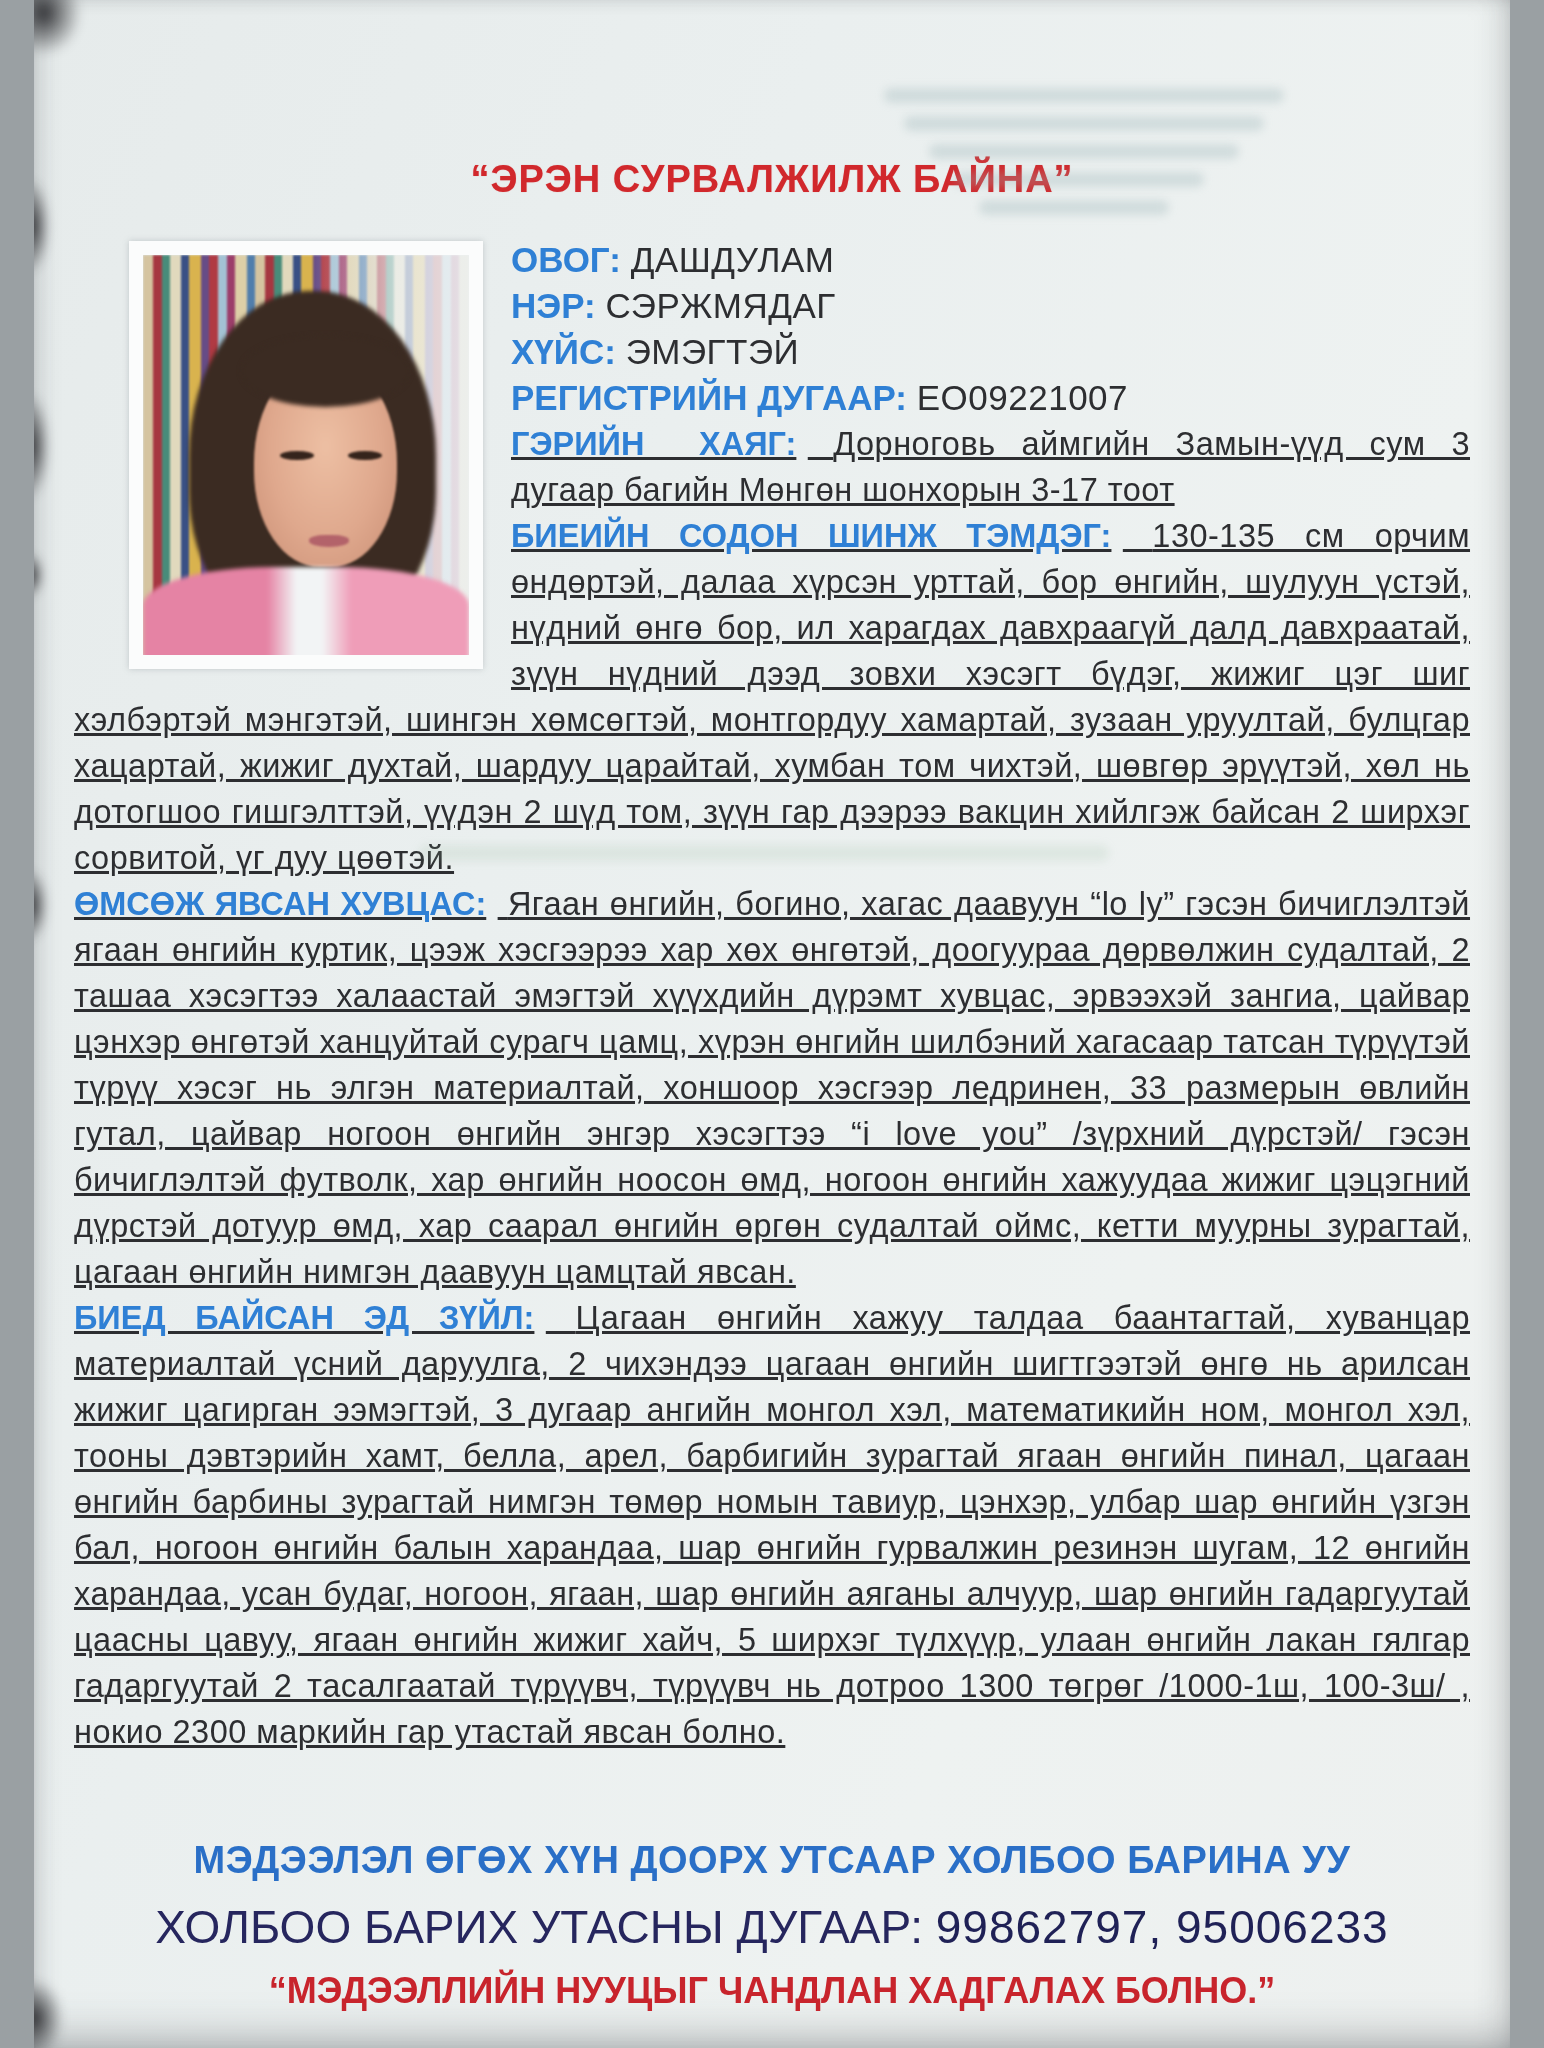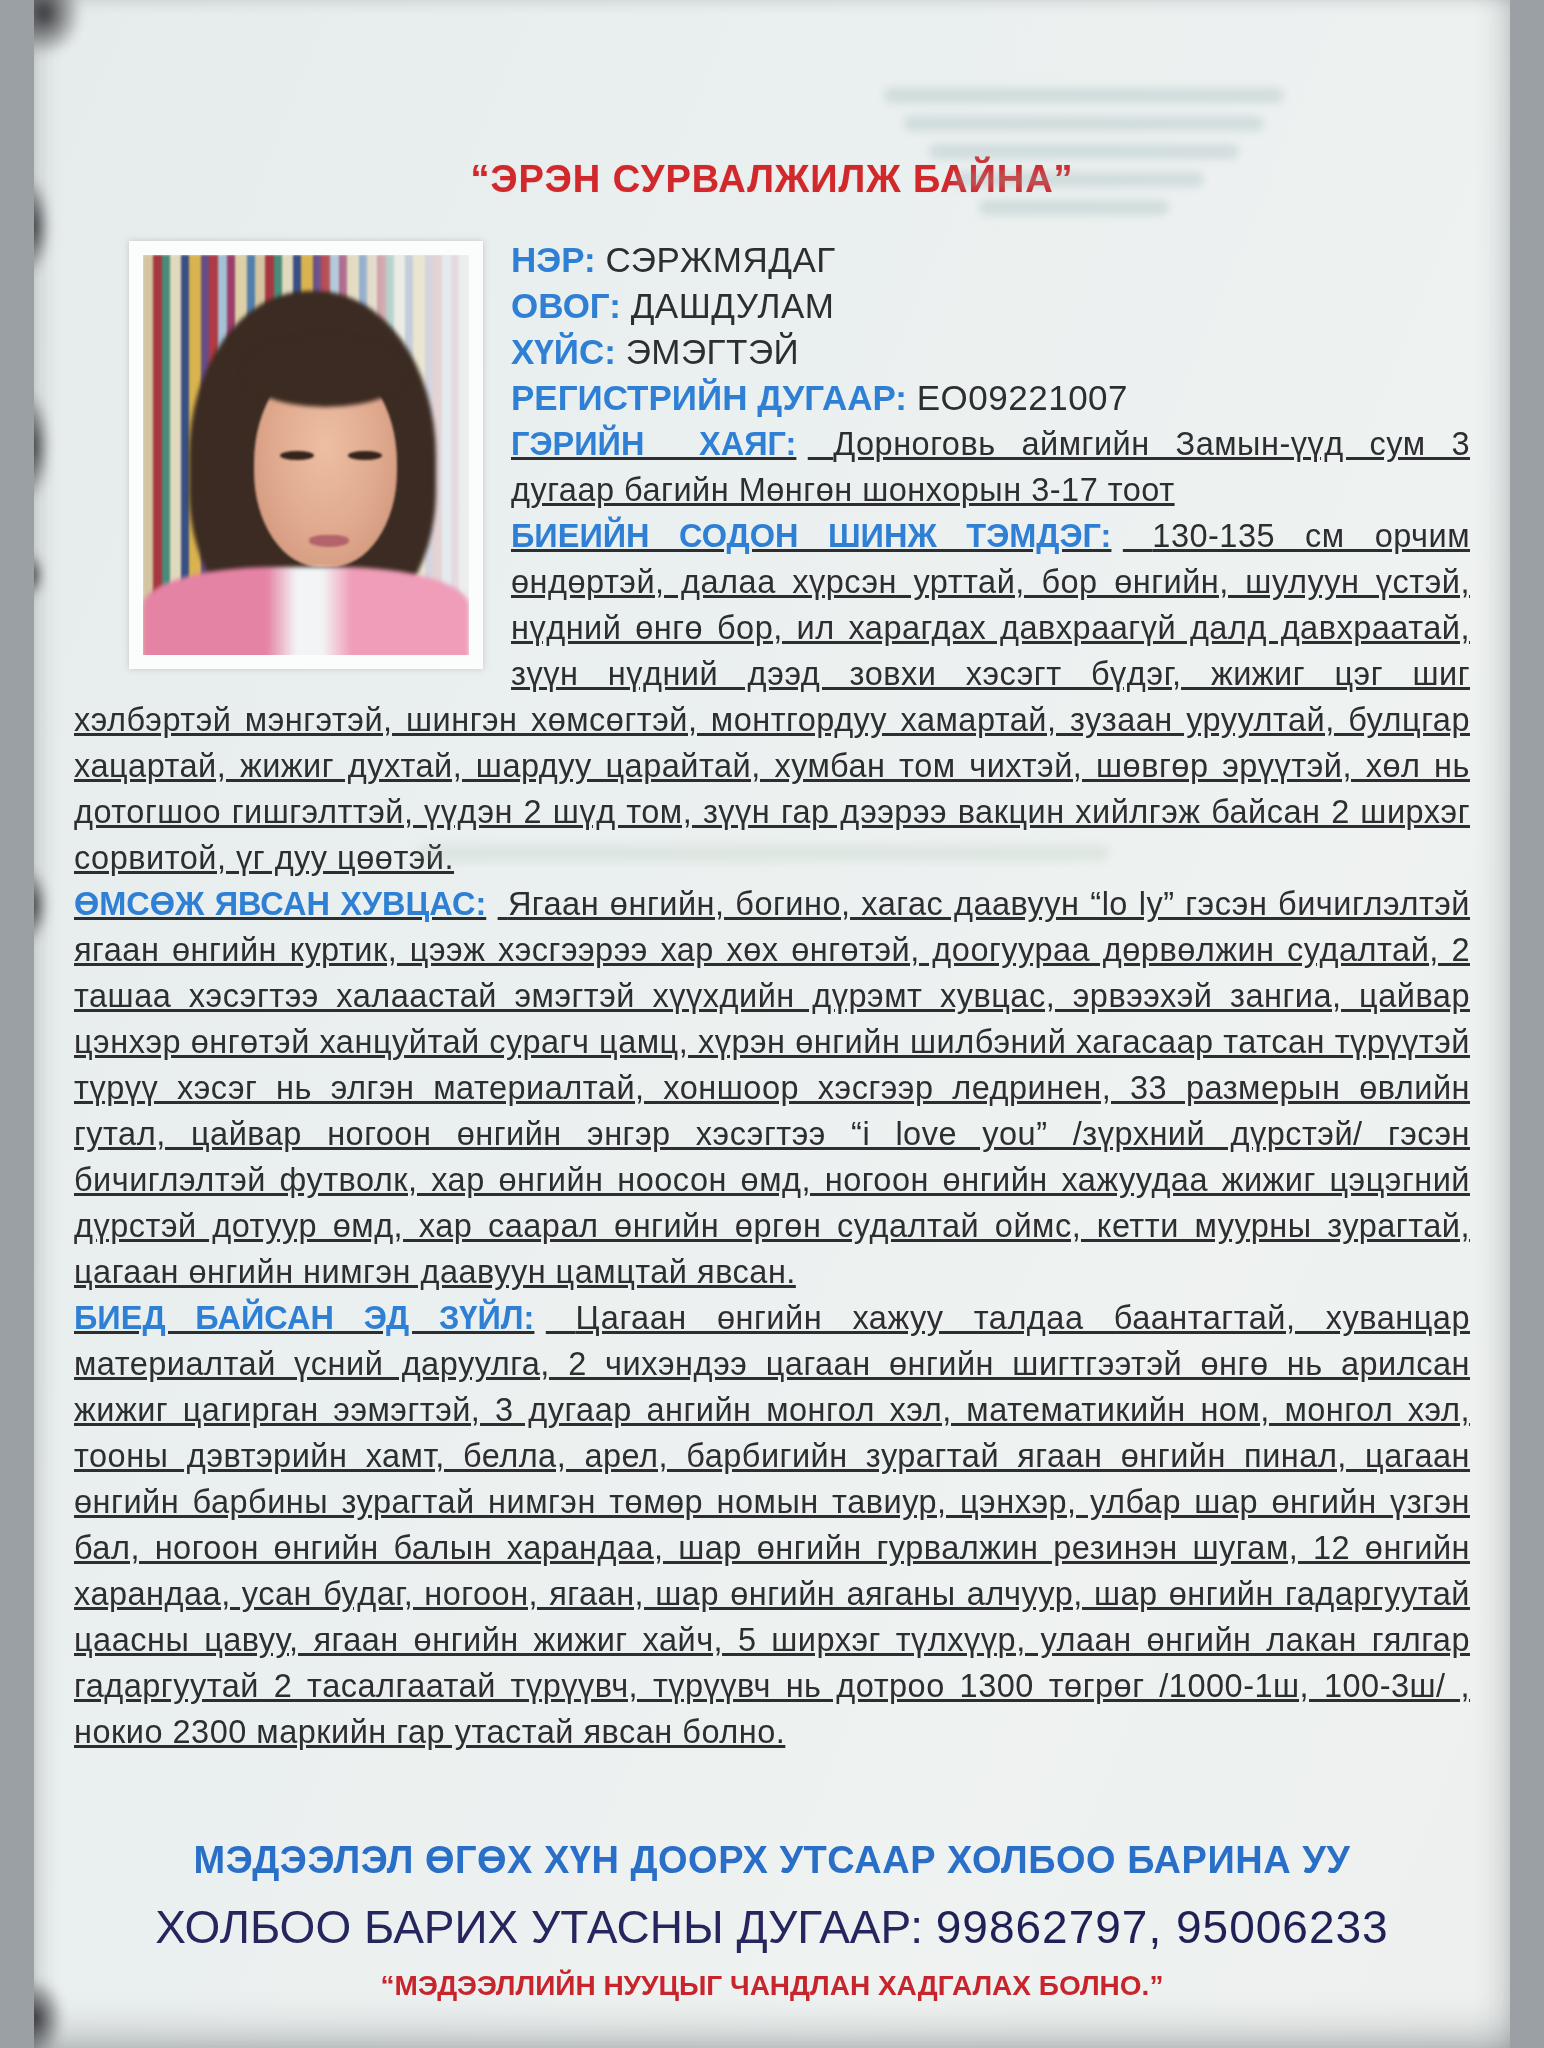--- a/index.html
+++ b/index.html
@@ -88,21 +88,21 @@
 
   .para { margin:0; font-size:32.5px; line-height:46px; text-align:justify;text-decoration:underline; }
   .para .lbl { padding-right:0.35em; }
   .para.address .lbl { word-spacing:0.9em; }
 
   
   .footer { clear:both; padding-top:84px; text-align:center; }
   .footer .f1 { font-size:38px; font-weight:700; color:#2a6fc7; letter-spacing:0.5px; margin-bottom:18px; }
   .footer .f2 { font-size:46px; font-weight:400; color:#26265e; margin-bottom:16px; }
   .footer .f2 .nums { color:#1f2156; letter-spacing:1px; }
-  .footer .f3 { font-size:28px; font-weight:700; color:#c8242c; }
+  .footer .f3 { font-size:36px; font-weight:700; color:#c8242c; }
 </style>
 </head>
 <body>
 
 <div class="page">
 
   <div class="blob b1"></div>
   <div class="blob b2"></div>
   <div class="blob b3"></div>
   <div class="blob b4"></div>
@@ -129,26 +129,26 @@
         <div class="face"></div>
         <div class="bangs"></div>
         <div class="eye l"></div>
         <div class="eye r"></div>
         <div class="mouth"></div>
         <div class="jacket"></div>
       </div>
     </div>
 
     <div class="field-line">
+      <span class="lbl">ОВОГ:</span>
+      <span class="val">ДАШДУЛАМ</span>
+    </div>
+    <div class="field-line">
       <span class="lbl">НЭР:</span>
       <span class="val">СЭРЖМЯДАГ</span>
-    </div>
-    <div class="field-line">
-      <span class="lbl">ОВОГ:</span>
-      <span class="val">ДАШДУЛАМ</span>
     </div>
     <div class="field-line">
       <span class="lbl">ХҮЙС:</span>
       <span class="val">ЭМЭГТЭЙ</span>
     </div>
     <div class="field-line">
       <span class="lbl">РЕГИСТРИЙН ДУГААР:</span>
       <span class="val">EO09221007</span>
     </div>
 

